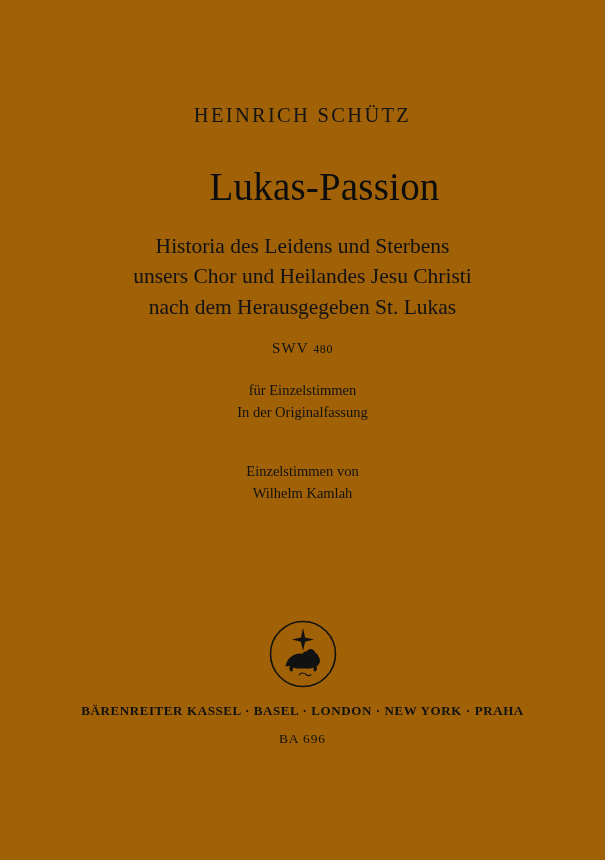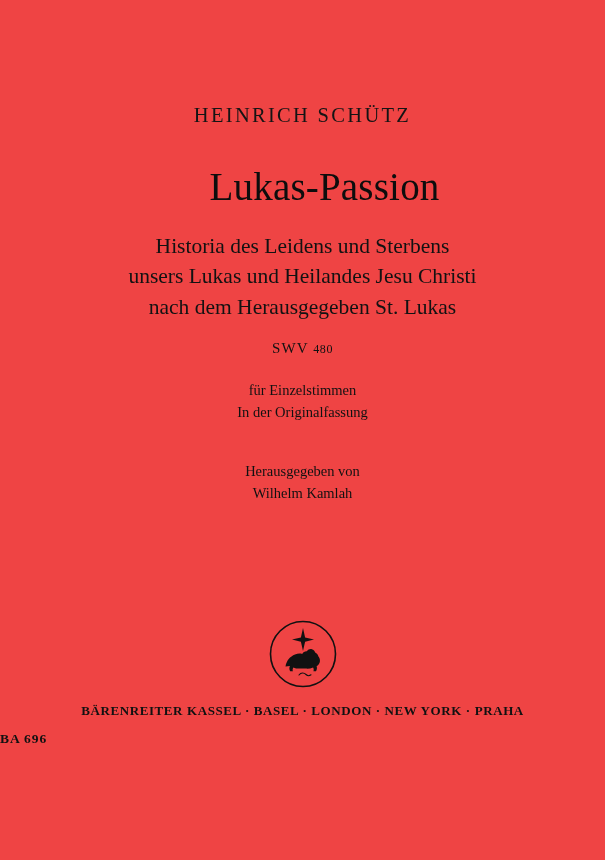--- a/index.html
+++ b/index.html
@@ -11,21 +11,21 @@
     width: 605px;
     height: 860px;
     overflow: hidden;
     font-family: "Liberation Serif", serif;
     color: #111111;
   }
   .page {
     position: relative;
     width: 605px;
     height: 860px;
-    background: #ef4444;
+    background: #a16207;
     box-sizing: border-box;
   }
   .content {
     position: absolute;
     left: 0;
     right: 0;
     top: 0;
     text-align: center;
   }
 
@@ -102,55 +102,56 @@
     font-size: 13px;
     letter-spacing: 0.6px;
     font-weight: bold;
     color: #111111;
   }
   .plate-number {
     position: absolute;
     left: 0;
     right: 0;
     top: 731px;
+    text-align: center;
     font-size: 13.5px;
     letter-spacing: 0.9px;
-    font-weight: bold;
+    font-weight: normal;
     color: #111111;
   }
 </style>
 </head>
 <body>
 
 <div class="page">
 
   <div class="content">
 
     <div class="composer">HEINRICH SCHÜTZ</div>
 
     <div class="work-title">Lukas-Passion</div>
 
     <div class="subtitle">
       <div>Historia des Leidens und Sterbens</div>
-      <div>unsers Lukas und Heilandes Jesu Christi</div>
+      <div>unsers Chor und Heilandes Jesu Christi</div>
       <div>nach dem Herausgegeben St. Lukas</div>
     </div>
 
     <div class="catalogue">
       <span>SWV</span>
       <span class="num">480</span>
     </div>
 
     <div class="version-note">
       <div>für Einzelstimmen</div>
       <div>In der Originalfassung</div>
     </div>
 
     <div class="editor-block">
-      <div>Herausgegeben von</div>
+      <div>Einzelstimmen von</div>
       <div>Wilhelm Kamlah</div>
     </div>
 
   </div>
 
   <div class="pub-mark">
     <svg width="68" height="68" viewBox="0 0 68 68" xmlns="http://www.w3.org/2000/svg">
       <circle cx="34" cy="34" r="32.5" fill="none" stroke="#111111" stroke-width="1.6"></circle>
 
       <path d="M34 8 L36.1 17.4 L45 19.6 L36.1 21.8 L34 31 L31.9 21.8 L23 19.6 L31.9 17.4 Z" fill="#111111"></path>

